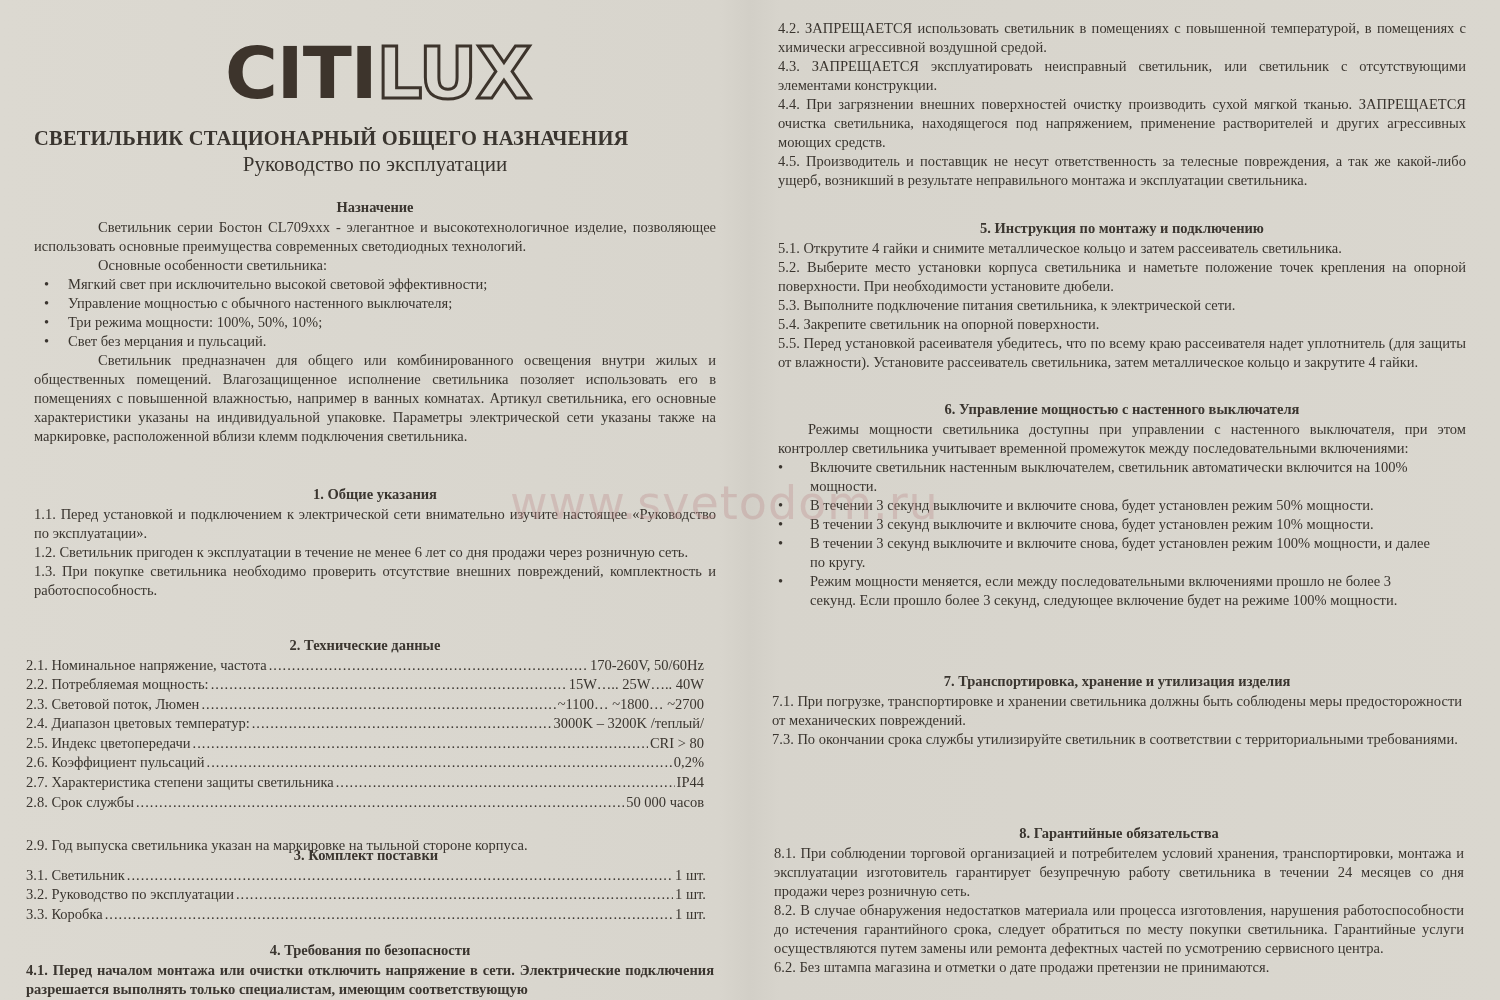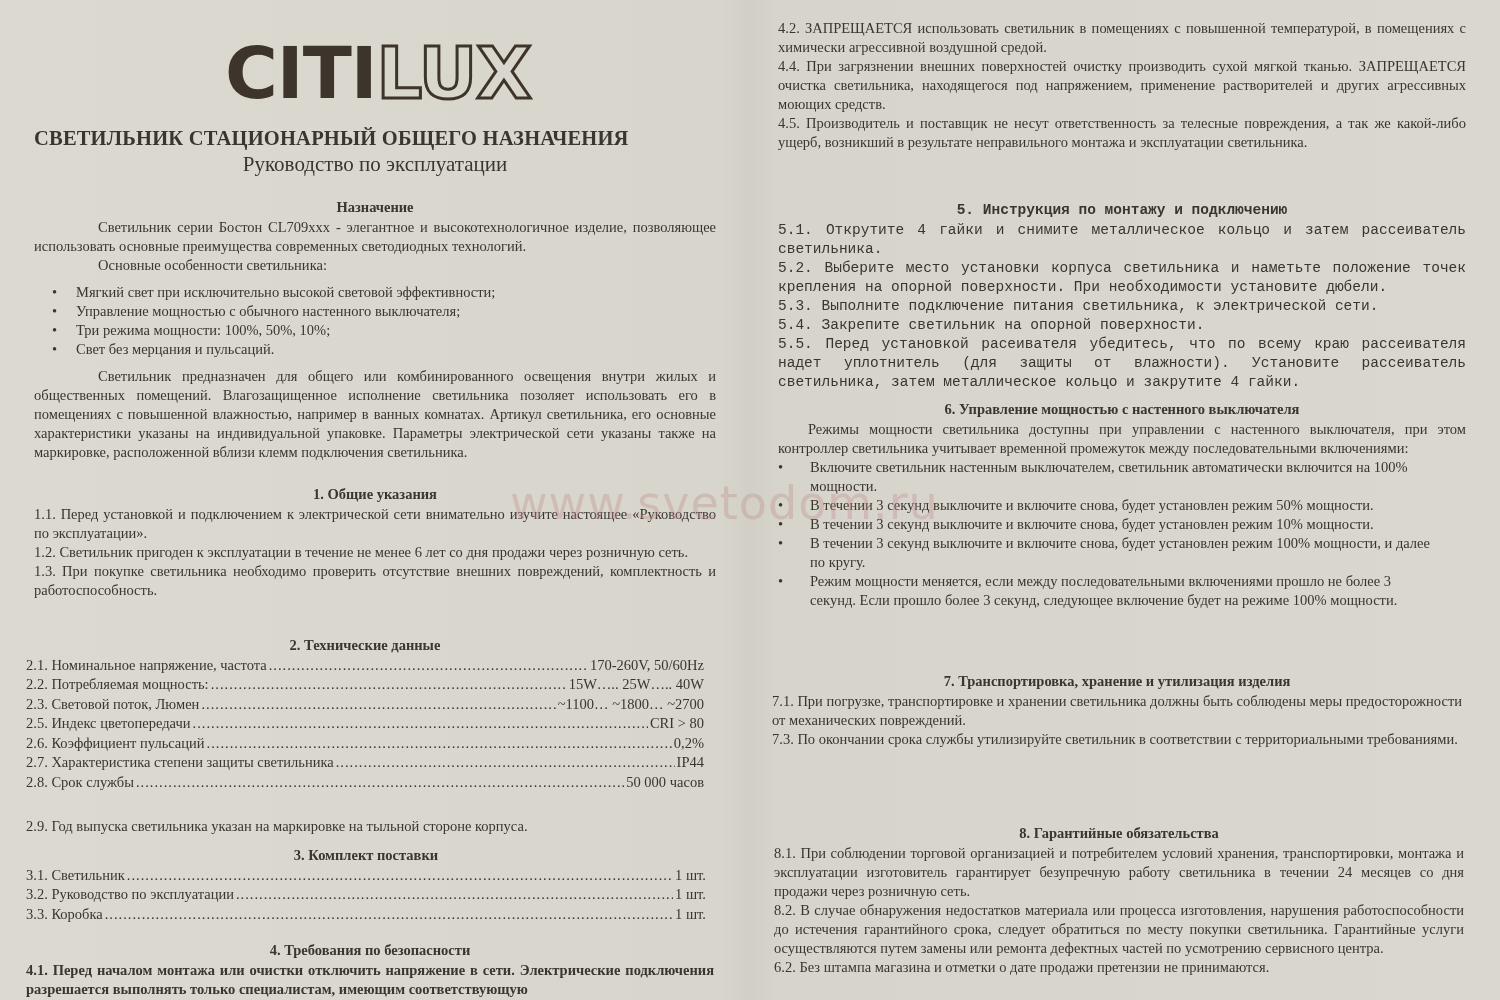--- a/index.html
+++ b/index.html
@@ -17,21 +17,21 @@
     position:absolute; left:225px; top:38px; height:70px;
     font-family:"DejaVu Sans", "Liberation Sans", sans-serif; font-weight:bold;
     font-size:72px; line-height:70px; letter-spacing:-1px; color:#3d342c;
   }
   .logo .outline { color:transparent; -webkit-text-stroke:3px #3d342c; }
   .doc-title { position:absolute; left:0; width:682px; top:127px; text-align:left; font-size:20.5px; font-weight:bold; letter-spacing:0.2px; }
   .doc-subtitle { position:absolute; left:0; width:682px; top:152px; text-align:center; font-size:21px; }
   .sec-h { text-align:center; font-weight:bold; font-size:14.5px; line-height:19.5px; }
   p, li { margin:0; font-size:14.5px; line-height:19px; text-align:justify; }
   .indent { text-indent:64px; }
-  ul.dots { margin:8px; padding:0 0 0 10px; list-style:none; }
+  ul.dots { margin:0; padding:0 0 0 10px; list-style:none; }
   ul.dots li { position:relative; padding-left:24px; text-align:left; }
   ul.dots li::before { content:"\2022"; position:absolute; left:0; top:0; }
   ul.bul6 { margin:0; padding:0; list-style:none; }
   ul.bul6 li { position:relative; padding-left:32px; text-align:left; }
   ul.bul6 li::before { content:"\2022"; position:absolute; left:0; top:0; }
   .spec { display:flex; font-size:14.5px; line-height:19.6px; white-space:nowrap; overflow:hidden;justify-content:center; }
   .spec .k { flex:0 0 auto; }
   .spec .d { flex:1 1 auto; overflow:hidden; margin:0 2px; }
   .spec .d::after { content:"........................................................................................................................................................................................................"; letter-spacing:1px; }
   .spec .v { flex:0 0 auto; }
@@ -82,20 +82,25 @@
         <span class="k">2.2. Потребляемая мощность:</span>
         <span class="d"></span>
         <span class="v">15W….. 25W….. 40W</span>
       </div>
     <div class="spec">
         <span class="k">2.3. Световой поток, Люмен</span>
         <span class="d"></span>
         <span class="v">~1100… ~1800… ~2700</span>
       </div>
     <div class="spec">
+        <span class="k">2.4. Диапазон цветовых температур:</span>
+        <span class="d"></span>
+        <span class="v">3000K – 3200K  /теплый/</span>
+      </div>
+    <div class="spec">
         <span class="k">2.5. Индекс цветопередачи</span>
         <span class="d"></span>
         <span class="v">CRI &gt; 80</span>
       </div>
     <div class="spec">
         <span class="k">2.6. Коэффициент пульсаций</span>
         <span class="d"></span>
         <span class="v">0,2%</span>
       </div>
     <div class="spec">
@@ -132,25 +137,26 @@
 
   <div style="position:absolute; top:941px; left:-8px; width:688px;">
     <div class="sec-h">4. Требования по безопасности</div>
     <p class="bold-p">4.1. Перед началом монтажа или очистки отключить напряжение в сети. Электрические подключения разрешается выполнять только специалистам, имеющим соответствующую</p>
   </div>
 </div>
 
 <div class="col right">
   <div style="position:absolute; top:19px; left:0; width:688px;">
     <p>4.2. ЗАПРЕЩАЕТСЯ использовать светильник в помещениях с повышенной температурой, в помещениях с химически агрессивной воздушной средой.</p>
+    <p>4.3. ЗАПРЕЩАЕТСЯ эксплуатировать неисправный светильник, или светильник с отсутствующими элементами конструкции.</p>
     <p>4.4. При загрязнении внешних поверхностей очистку производить сухой мягкой тканью. ЗАПРЕЩАЕТСЯ очистка светильника, находящегося под напряжением, применение растворителей и других агрессивных моющих средств.</p>
     <p>4.5. Производитель и поставщик не несут ответственность за телесные повреждения, а так же какой-либо ущерб, возникший в результате неправильного монтажа и эксплуатации светильника.</p>
   </div>
 
-  <div style="position:absolute; top:201px; left:0; width:688px;font-family:Liberation Mono, monospace;">
+  <div style="position:absolute; top:219px; left:0; width:688px;">
     <div class="sec-h">5. Инструкция по монтажу и подключению</div>
     <p>5.1. Открутите 4 гайки и снимите металлическое кольцо и затем рассеиватель светильника.</p>
     <p>5.2. Выберите место установки корпуса светильника и наметьте положение точек крепления на опорной поверхности. При необходимости установите дюбели.</p>
     <p>5.3. Выполните подключение питания светильника,  к электрической сети.</p>
     <p>5.4. Закрепите светильник на опорной поверхности.</p>
     <p>5.5. Перед установкой расеивателя убедитесь, что по всему краю рассеивателя надет уплотнитель (для защиты от влажности). Установите рассеиватель светильника, затем металлическое кольцо и закрутите 4 гайки.</p>
   </div>
 
   <div style="position:absolute; top:400px; left:0; width:688px;">
     <div class="sec-h">6. Управление  мощностью с настенного выключателя</div>

